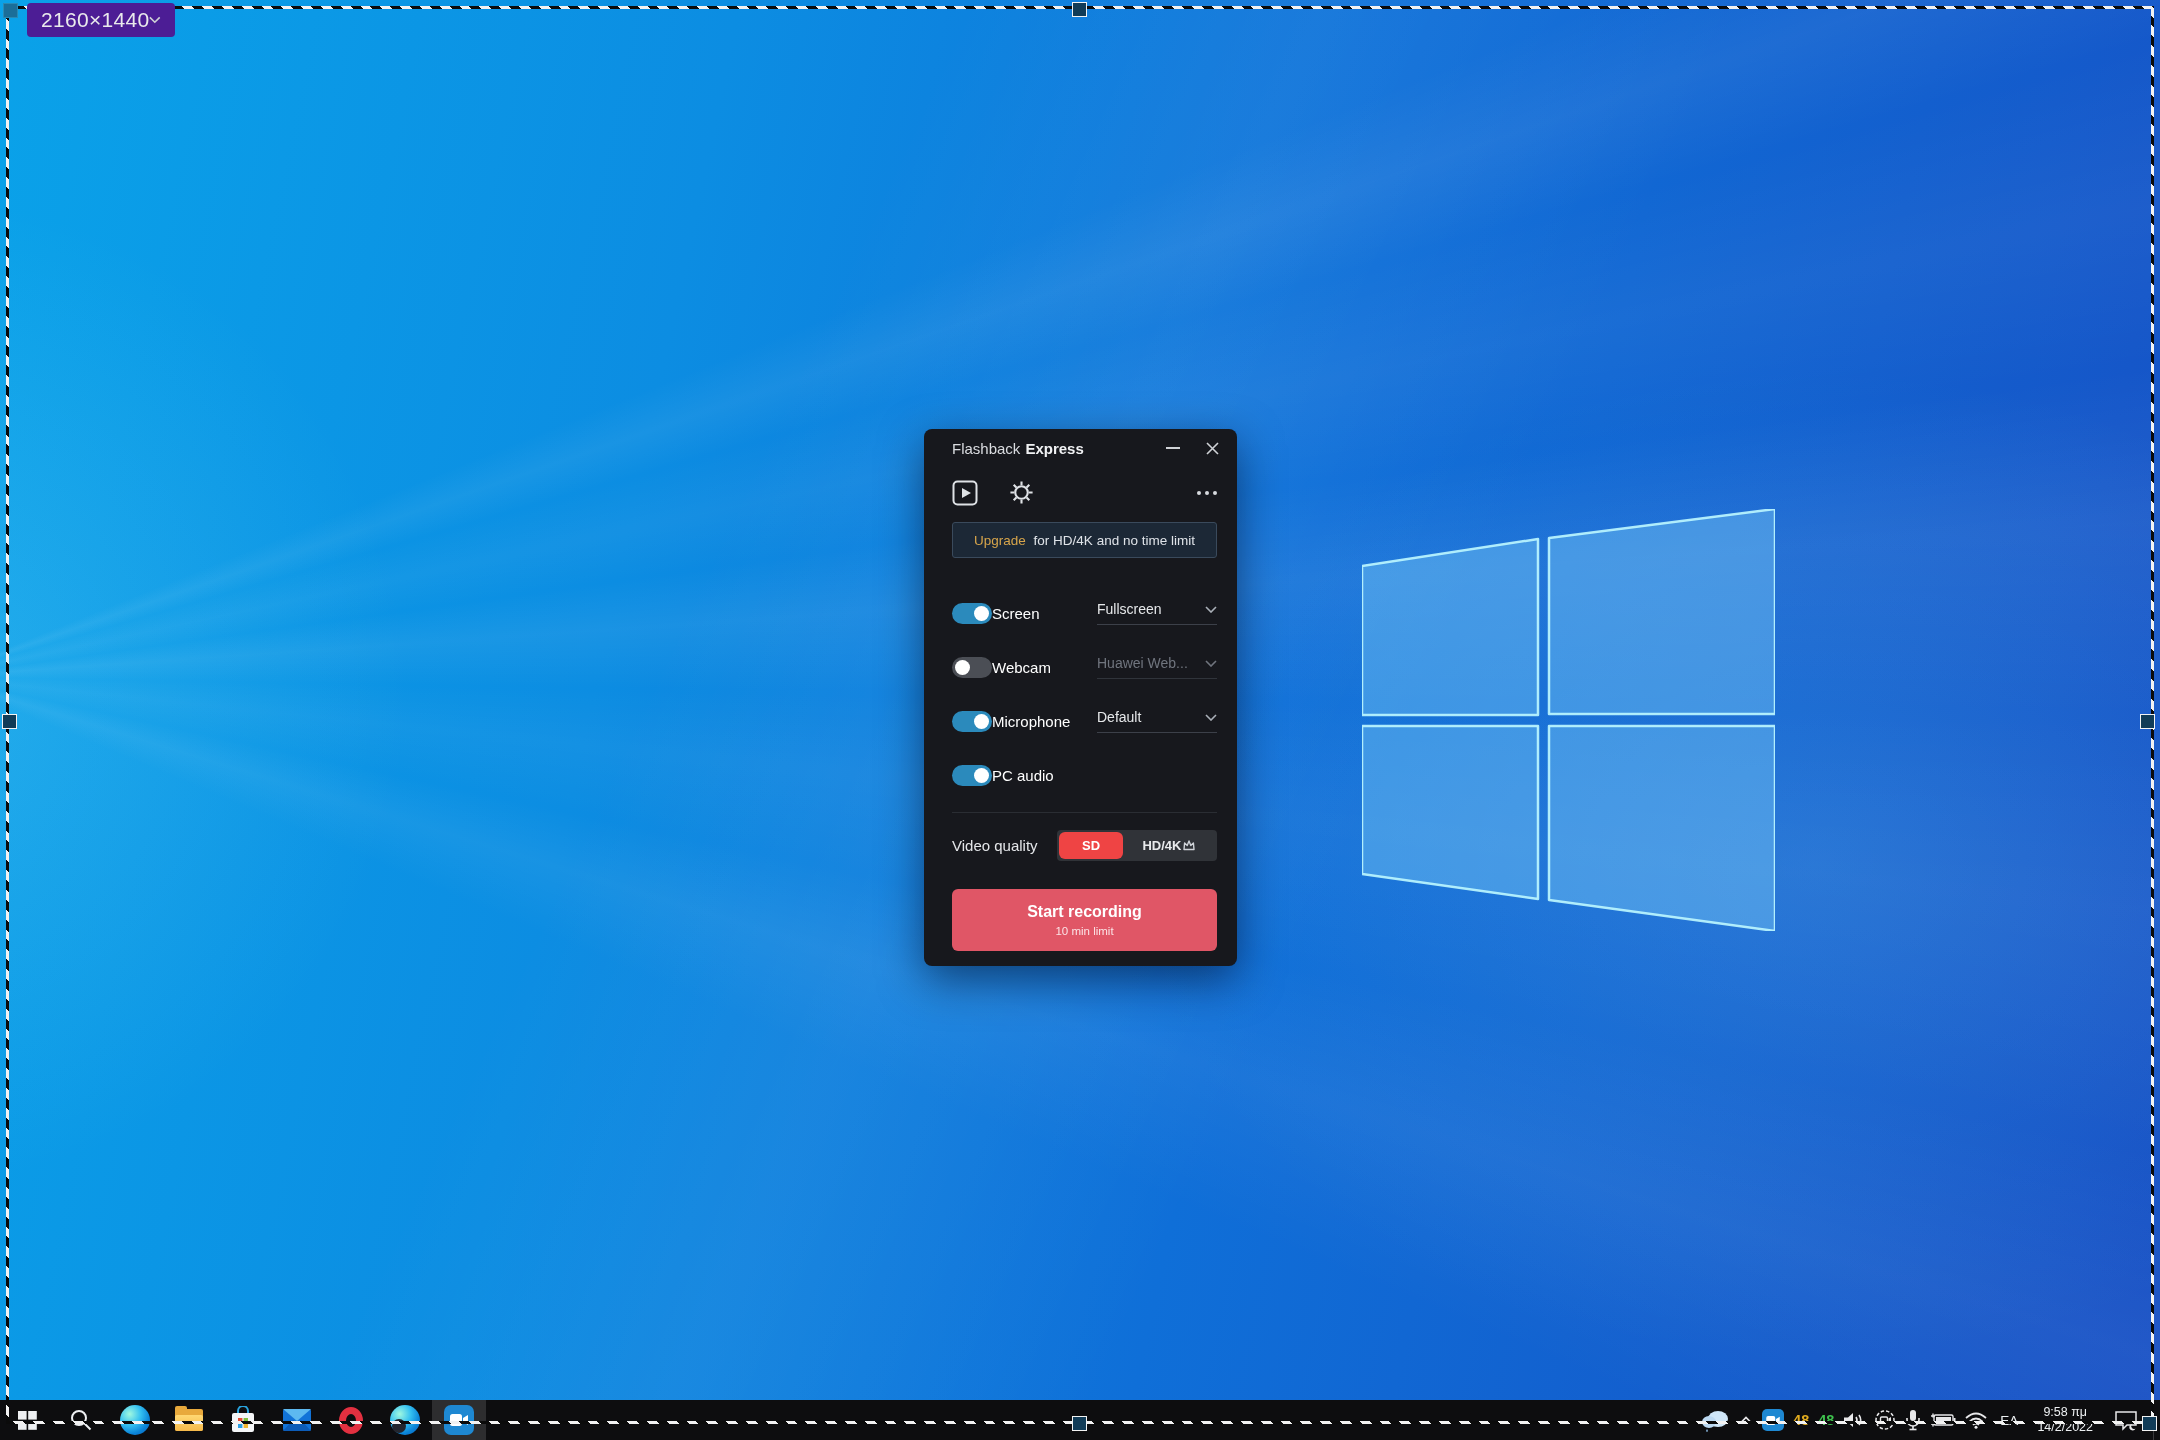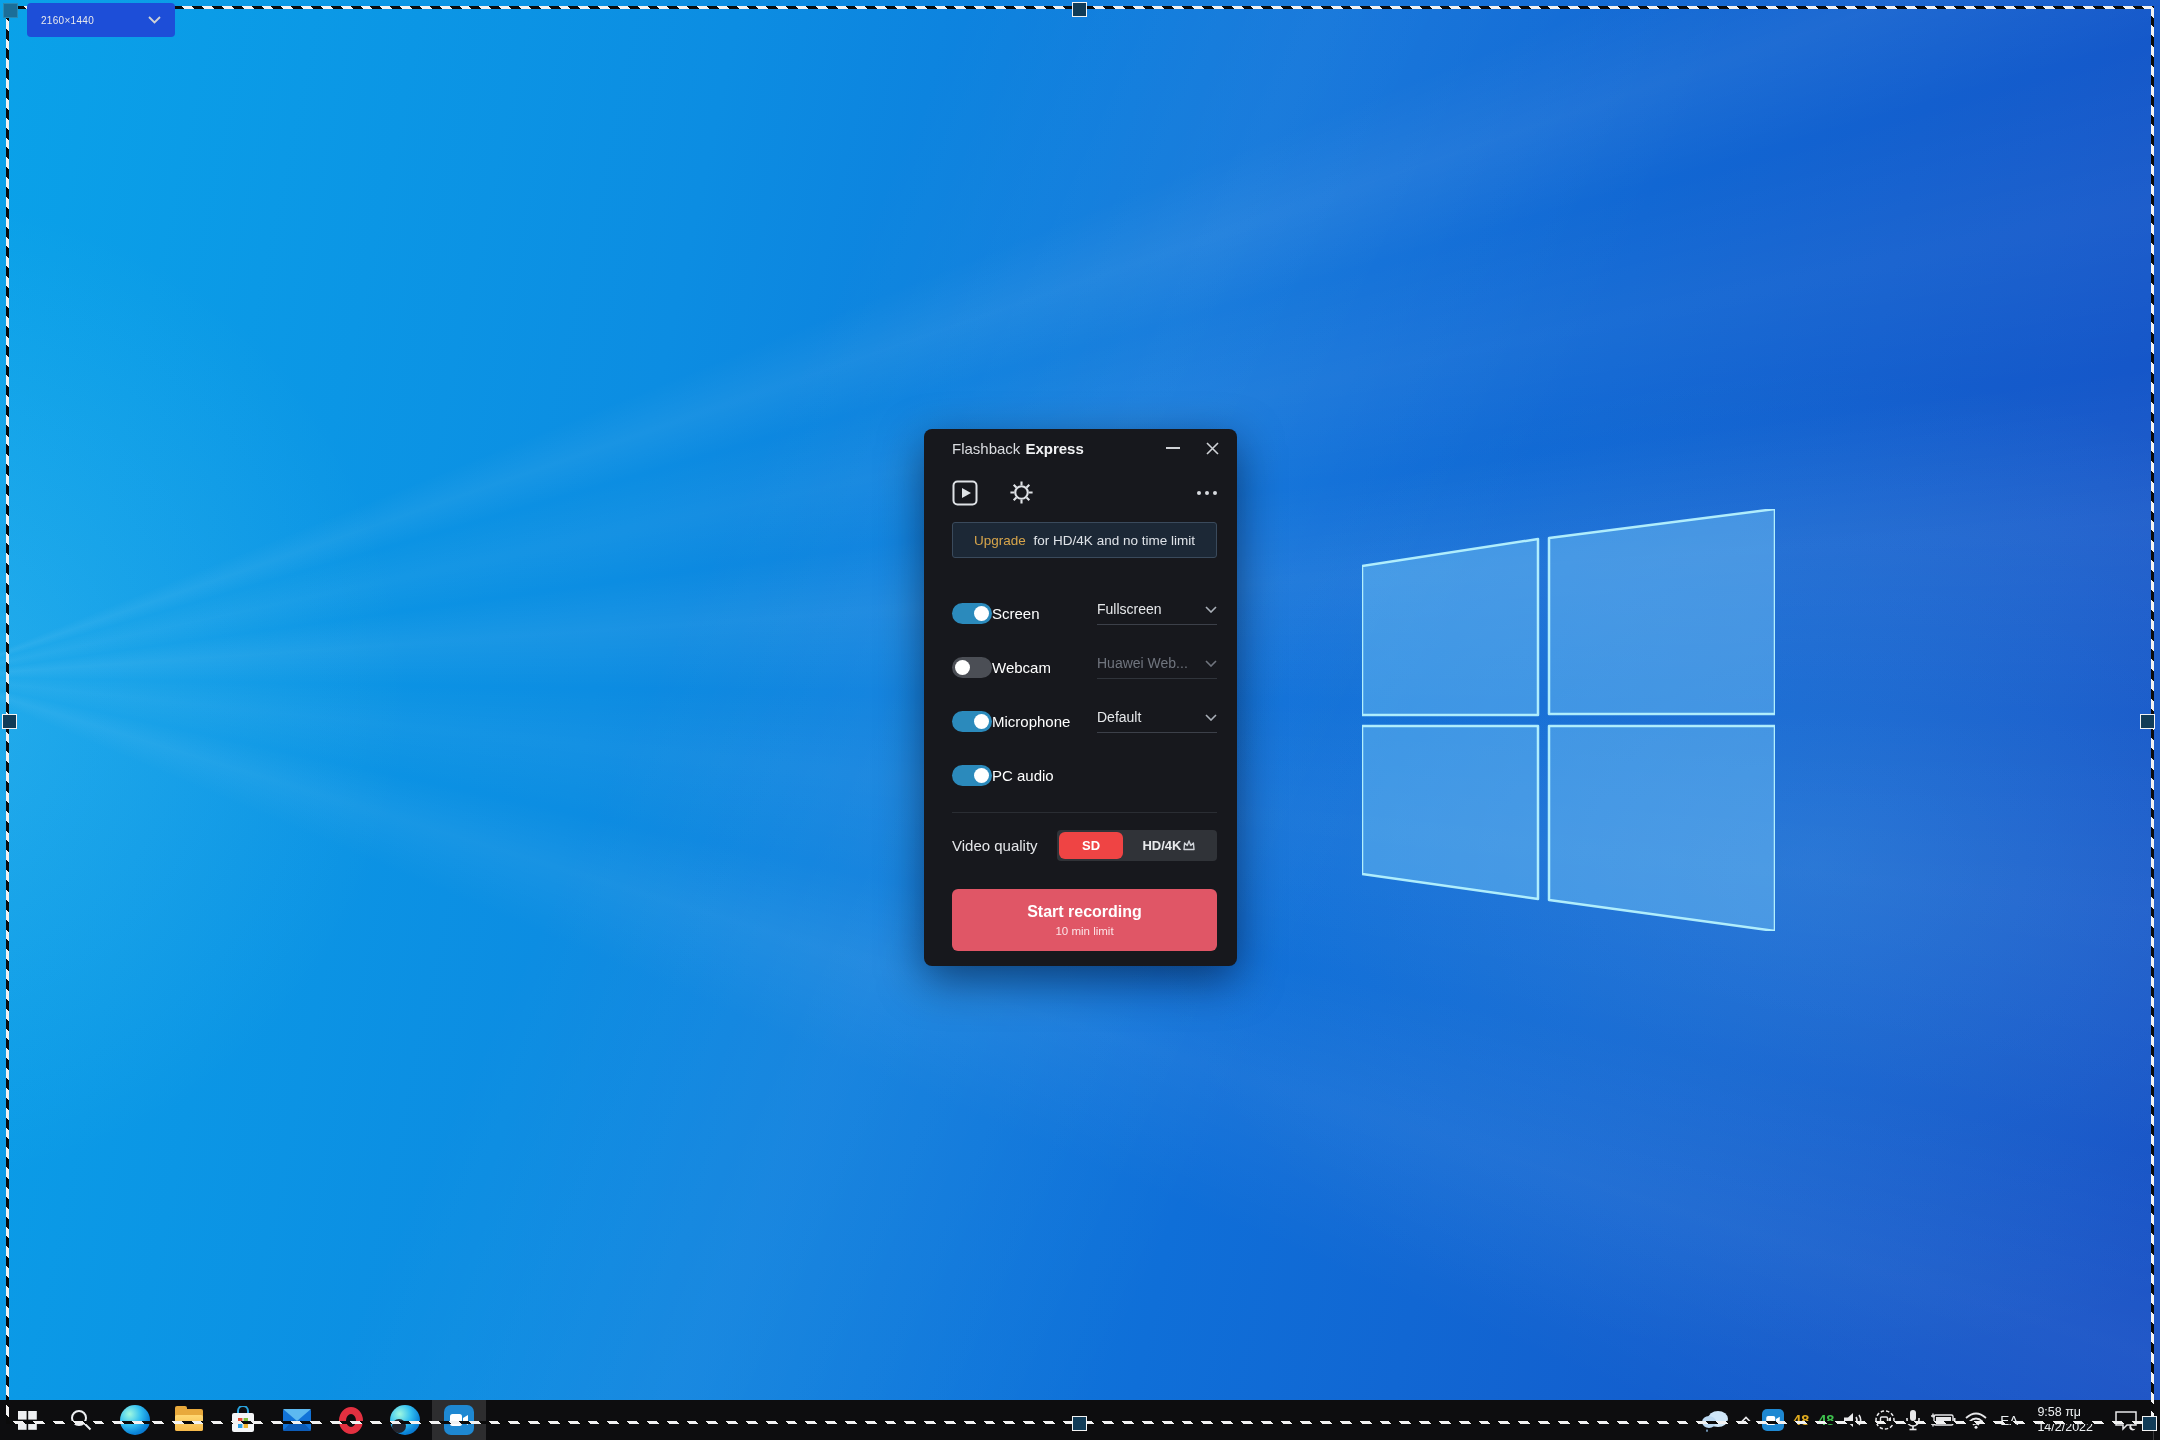--- a/index.html
+++ b/index.html
@@ -31,22 +31,22 @@
     pointer-events:none; z-index:40; }
   .handle { position:absolute; width:15px; height:15px; background:#113c58;
     border:1.5px solid #f2f2f2; z-index:41; }
   .h-tl{left:3px;top:3px;background:#1b6e99;border-color:#2a8ab4;}
   .h-tm{left:1072px;top:2px;} .h-lm{left:2px;top:714px;}
   .h-rm{left:2140px;top:714px;} .h-bm{left:1072px;top:1416px;}
   .h-br{left:2142px;top:1416px;}
 
   
   .res-pill { position:absolute; left:27px; top:3px; width:148px; height:34px;
-    background:#1d4ed8; border-radius:4px; display:flex; align-items:center;
-    padding:0 14px; color:#e9eaec; font-size:10px; z-index:45; letter-spacing:.3px; }
+    background:#4c1d95; border-radius:4px; display:flex; align-items:center;
+    padding:0 14px; color:#e9eaec; font-size:21px; z-index:45; letter-spacing:.3px; }
   .res-pill .chev { margin-left:auto; }
 
   
   .appwin { position:absolute; left:924px; top:429px; width:313px; height:537px;
     background:#17181d; border-radius:8px; color:#e6e8ea; z-index:50;
     box-shadow:0 14px 44px rgba(0,0,20,.5);padding-left:8px; }
   .titlebar { height:38px; display:flex; align-items:center; padding:0 18px 0 20px; }
   .t-reg { font-size:15px; color:#dadce0; }
   .t-bold { font-size:15px; font-weight:bold; margin-left:5px; color:#f0f1f3; }
   .t-btns { margin-left:auto; display:flex; align-items:center; gap:26px; }
@@ -108,21 +108,21 @@
   .icon-edge.overlaid::after { content:""; display:block; width:14px; height:14px;
     border-radius:50%; background:#23262e; position:relative; top:14px; left:2px; }
   .fb-app-icon { width:30px; height:30px; border-radius:7px; background:#1e88d2;
     display:flex; align-items:center; justify-content:center; }
   .fb-tray-icon { width:22px; height:22px; border-radius:5px; background:#1e88d2;
     display:flex; align-items:center; justify-content:center; }
 
   .tray { position:absolute; right:0; top:0; height:40px; display:flex; align-items:center; gap:9px; }
   .temp { font-size:14.5px; font-weight:bold; }
   .lang { color:#eceff1; font-size:13.5px; margin:0 4px; }
-  .clock { text-align:left; color:#eceff1; font-size:12.5px; line-height:15px; margin:0 6px; }
+  .clock { text-align:center; color:#eceff1; font-size:12.5px; line-height:15px; margin:0 6px; }
   .show-desktop { width:7px; height:40px; border-left:1px solid #3a3a3c; }
 </style>
 </head>
 <body>
 
 <div class="rays"></div>
 <svg class="win-logo" width="413" height="422" viewBox="0 0 413 422">
   <g fill="rgba(140,220,255,0.35)" stroke="rgba(190,248,255,0.9)" stroke-width="2.5" stroke-linejoin="round">
     <polygon points="0,57 176,30 176,206 0,206"></polygon>
     <polygon points="187,29 413,0 413,205 187,205"></polygon>

